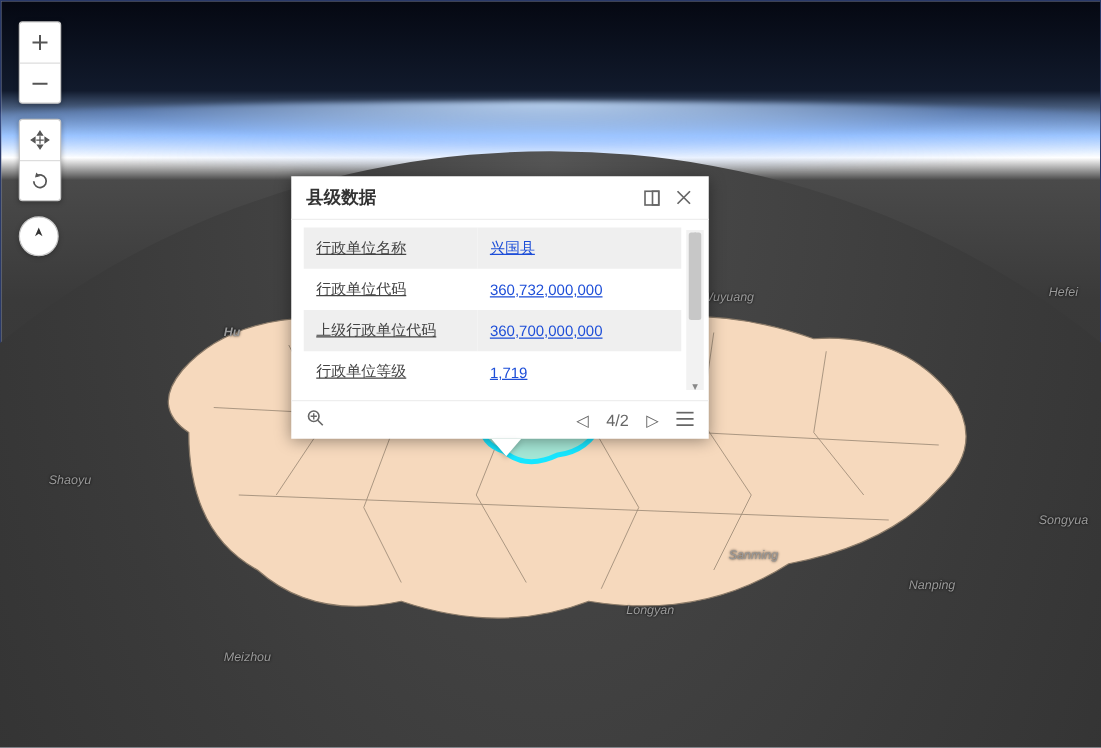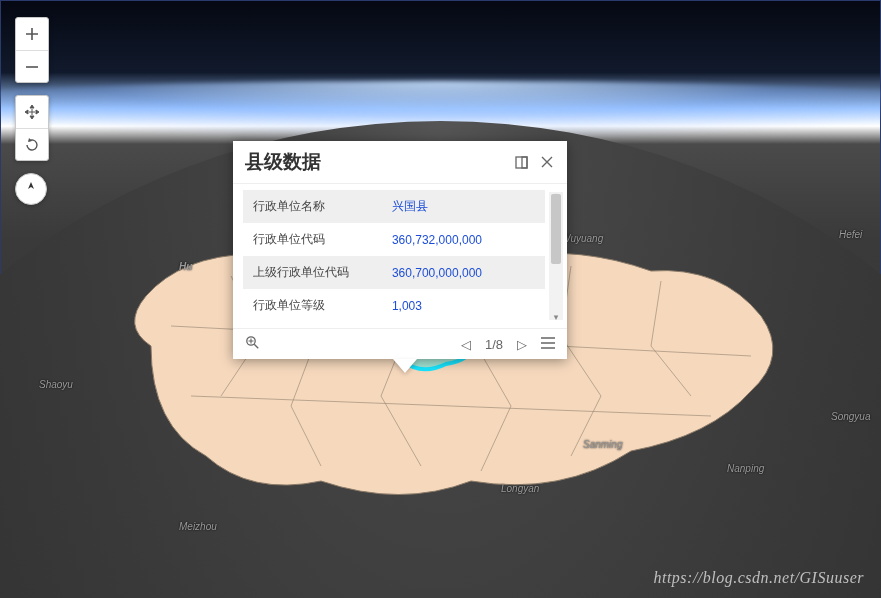--- a/index.html
+++ b/index.html
@@ -28,27 +28,27 @@
   .map-label { position:absolute; color:#9a9a9a; font-size:10px; font-style:italic; pointer-events:none; text-shadow:0 0 2px #000; }
   
   .toolbar { position:absolute; left:14px; top:16px; display:flex; flex-direction:column; gap:12px; }
   .tool-group { background:#fff; border:1px solid #c8c8c8; border-radius:3px; box-shadow:0 1px 4px rgba(0,0,0,.25); }
   .tool-btn { width:32px; height:32px; display:flex; align-items:center; justify-content:center; cursor:pointer; color:#555; }
   .tool-btn + .tool-btn { border-top:1px solid #ddd; }
   .compass-btn { width:32px; height:32px; border-radius:50%; background:#fff; border:1px solid #c8c8c8; box-shadow:0 1px 4px rgba(0,0,0,.25); display:flex; align-items:center; justify-content:center; cursor:pointer; }
   
   .popup { position:absolute; left:232px; top:140px; width:334px; background:#fff; box-shadow:0 2px 12px rgba(0,0,0,.4); font-size:13px; color:#333; }
   .popup-header { display:flex; align-items:center; justify-content:space-between; padding:8px 12px; border-bottom:1px solid #eee; }
-  .popup-title { font-weight:600; font-size:19px; }
+  .popup-title { font-weight:600; font-size:14px; }
   .popup-hdr-actions { display:flex; gap:10px; color:#666; }
   .popup-hdr-actions span { cursor:pointer; width:16px; height:16px; display:flex; align-items:center; justify-content:center; }
   .popup-body { position:relative; padding:6px 22px 6px 10px; }
   .attr-table { width:100%; border-collapse:collapse; font-size:12px; }
   .attr-table tr:nth-child(odd) { background:#efefef; }
-  .attr-table td { padding:8px 10px; }
+  .attr-table td { padding:8px 10px;text-decoration:underline; }
   .attr-table td.k { width:46%; color:#444; }
   .attr-table td.v { color:#1d4ed8; }
   .popup-scroll { position:absolute; right:4px; top:8px; bottom:8px; width:14px; background:#f2f2f2; }
   .popup-scroll-thumb { position:absolute; left:2px; top:2px; width:10px; height:70px; background:#c7c7c7; border-radius:2px; }
   .popup-scroll-arrow { position:absolute; left:0; right:0; text-align:center; font-size:9px; color:#888; }
   .popup-footer { display:flex; align-items:center; justify-content:space-between; padding:6px 12px; border-top:1px solid #eee; color:#666; }
   .popup-footer-left, .popup-footer-right { display:flex; align-items:center; gap:14px; }
   .popup-footer span[data-interactable="true"] { cursor:pointer; }
   .popup-pointer {
     position:absolute; left:160px; bottom:-14px; width:0; height:0;
@@ -156,21 +156,21 @@
         <tr data-interactable="false">
               <td class="k" data-interactable="false">行政单位代码</td>
               <td class="v" data-interactable="false">360,732,000,000</td>
             </tr>
         <tr data-interactable="false">
               <td class="k" data-interactable="false">上级行政单位代码</td>
               <td class="v" data-interactable="false">360,700,000,000</td>
             </tr>
         <tr data-interactable="false">
               <td class="k" data-interactable="false">行政单位等级</td>
-              <td class="v" data-interactable="false">1,003</td>
+              <td class="v" data-interactable="false">1,719</td>
             </tr>
       </tbody>
         </table>
       <div class="popup-scroll" data-interactable="true">
         <div class="popup-scroll-arrow" style="top:-2px;" data-interactable="true">▴</div>
         <div class="popup-scroll-thumb" data-interactable="true"></div>
         <div class="popup-scroll-arrow" style="bottom:-2px;" data-interactable="true">▾</div>
       </div>
     </div>
     <div class="popup-footer" data-interactable="false">
@@ -178,26 +178,25 @@
         <span data-interactable="true">
           <svg width="15" height="15">
               <circle cx="6" cy="6" r="4.2" fill="none" stroke="#666" stroke-width="1.3"></circle>
               <path d="M6 3.5v5M3.5 6h5" stroke="#666" stroke-width="1.1"></path>
               <path d="M9.2 9.2l4 4" stroke="#666" stroke-width="1.3"></path>
             </svg>
         </span>
       </div>
       <div class="popup-footer-right">
         <span data-interactable="true">◁</span>
-        <span data-interactable="false">1/8</span>
+        <span data-interactable="false">4/2</span>
         <span data-interactable="true">▷</span>
         <span data-interactable="true">
           <svg width="14" height="12">
               <path d="M0 1h14M0 6h14M0 11h14" stroke="#666" stroke-width="1.4"></path>
             </svg>
         </span>
       </div>
     </div>
     <div class="popup-pointer" data-interactable="false"></div>
   </div>
 
-  <div class="watermark" data-interactable="false">https://blog.csdn.net/GISuuser</div>
 </div>
 
 </body></html>

